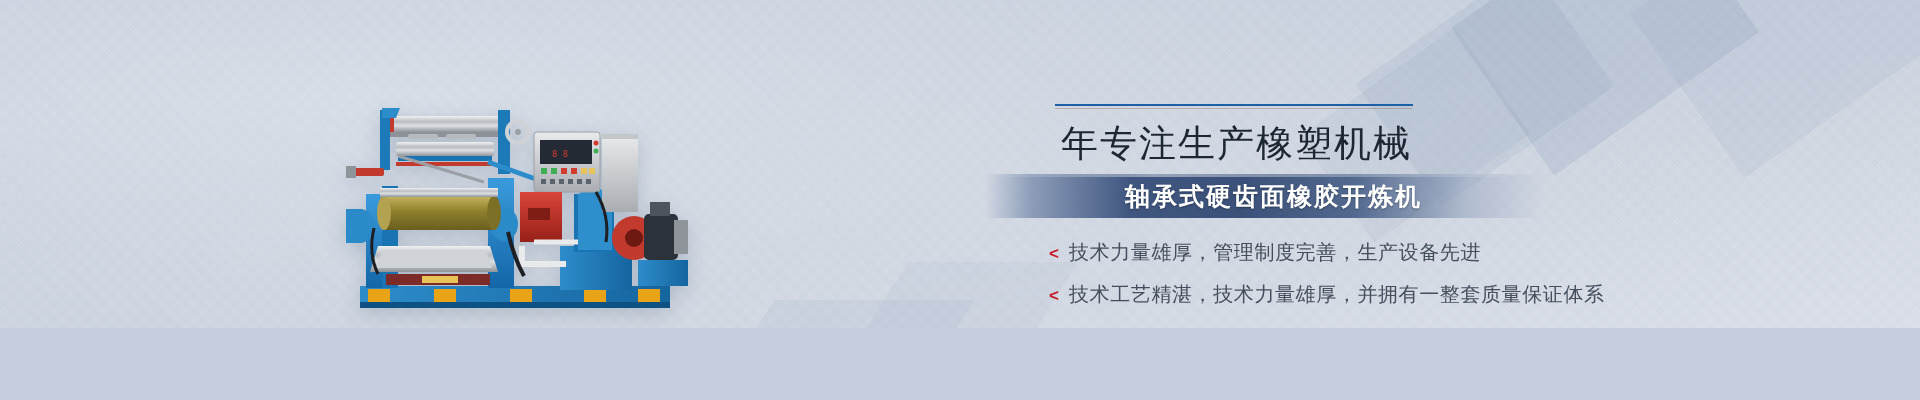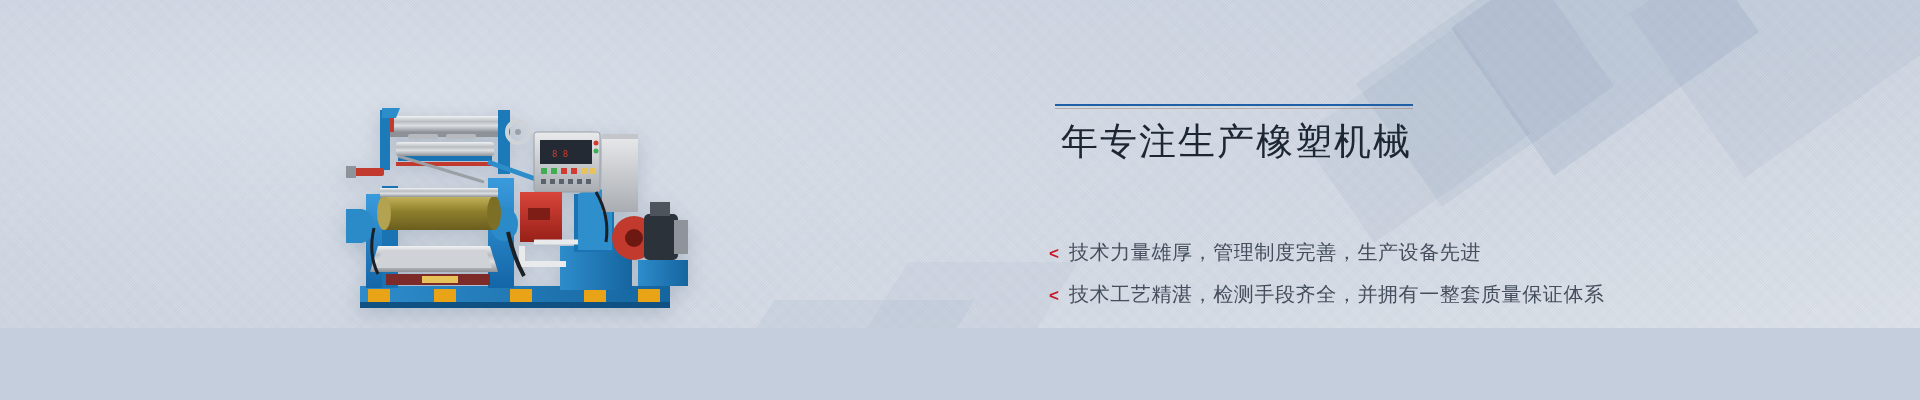--- a/index.html
+++ b/index.html
@@ -58,21 +58,21 @@
   .machine-wrap svg{ display:block; width:352px; height:222px;
     filter:drop-shadow(0 6px 10px rgba(60,80,110,.22)); }
 
   
   .copy{ position:absolute; left:1055px; top:104px; width:640px; }
 
   .rule{ width:358px; height:2px; background:#1f5fa6; margin-bottom:2px; }
   .rule2{ width:358px; height:1px; background:rgba(150,120,100,.45); margin-bottom:14px; }
 
   .headline{
-    font-family:Liberation Mono, monospace;
+    font-family:Liberation Serif, serif;
     font-size:37px; line-height:42px; color:#1d2733;
     letter-spacing:2px; white-space:nowrap; padding-left:6px;
   }
 
   .subbar{
     position:absolute; left:-70px; top:70px;
     width:560px; height:44px;
     background:linear-gradient(90deg,
         rgba(199,208,222,0) 0%,
         rgba(120,139,172,.75) 8%,
@@ -248,26 +248,30 @@
     </svg>
   </div>
 
   <div class="copy">
 
     <div class="rule"></div>
     <div class="rule2"></div>
 
     <div class="headline">年专注生产橡塑机械</div>
 
+    <div class="subbar">
+      <div class="hl"></div>
+      <div class="txt">轴承式硬齿面橡胶开炼机</div>
+    </div>
 
     <div class="bullets">
       <div class="bullet">
         <span class="chev">&lt;</span>
         <span class="btext">技术力量雄厚，管理制度完善，生产设备先进</span>
       </div>
       <div class="bullet">
         <span class="chev">&lt;</span>
-        <span class="btext">技术工艺精湛，检测手段齐全，并拥有一整套质量保证体系</span>
+        <span class="btext">技术工艺精湛，技术力量雄厚，并拥有一整套质量保证体系</span>
       </div>
     </div>
 
   </div>
 </div>
 
 </body></html>

